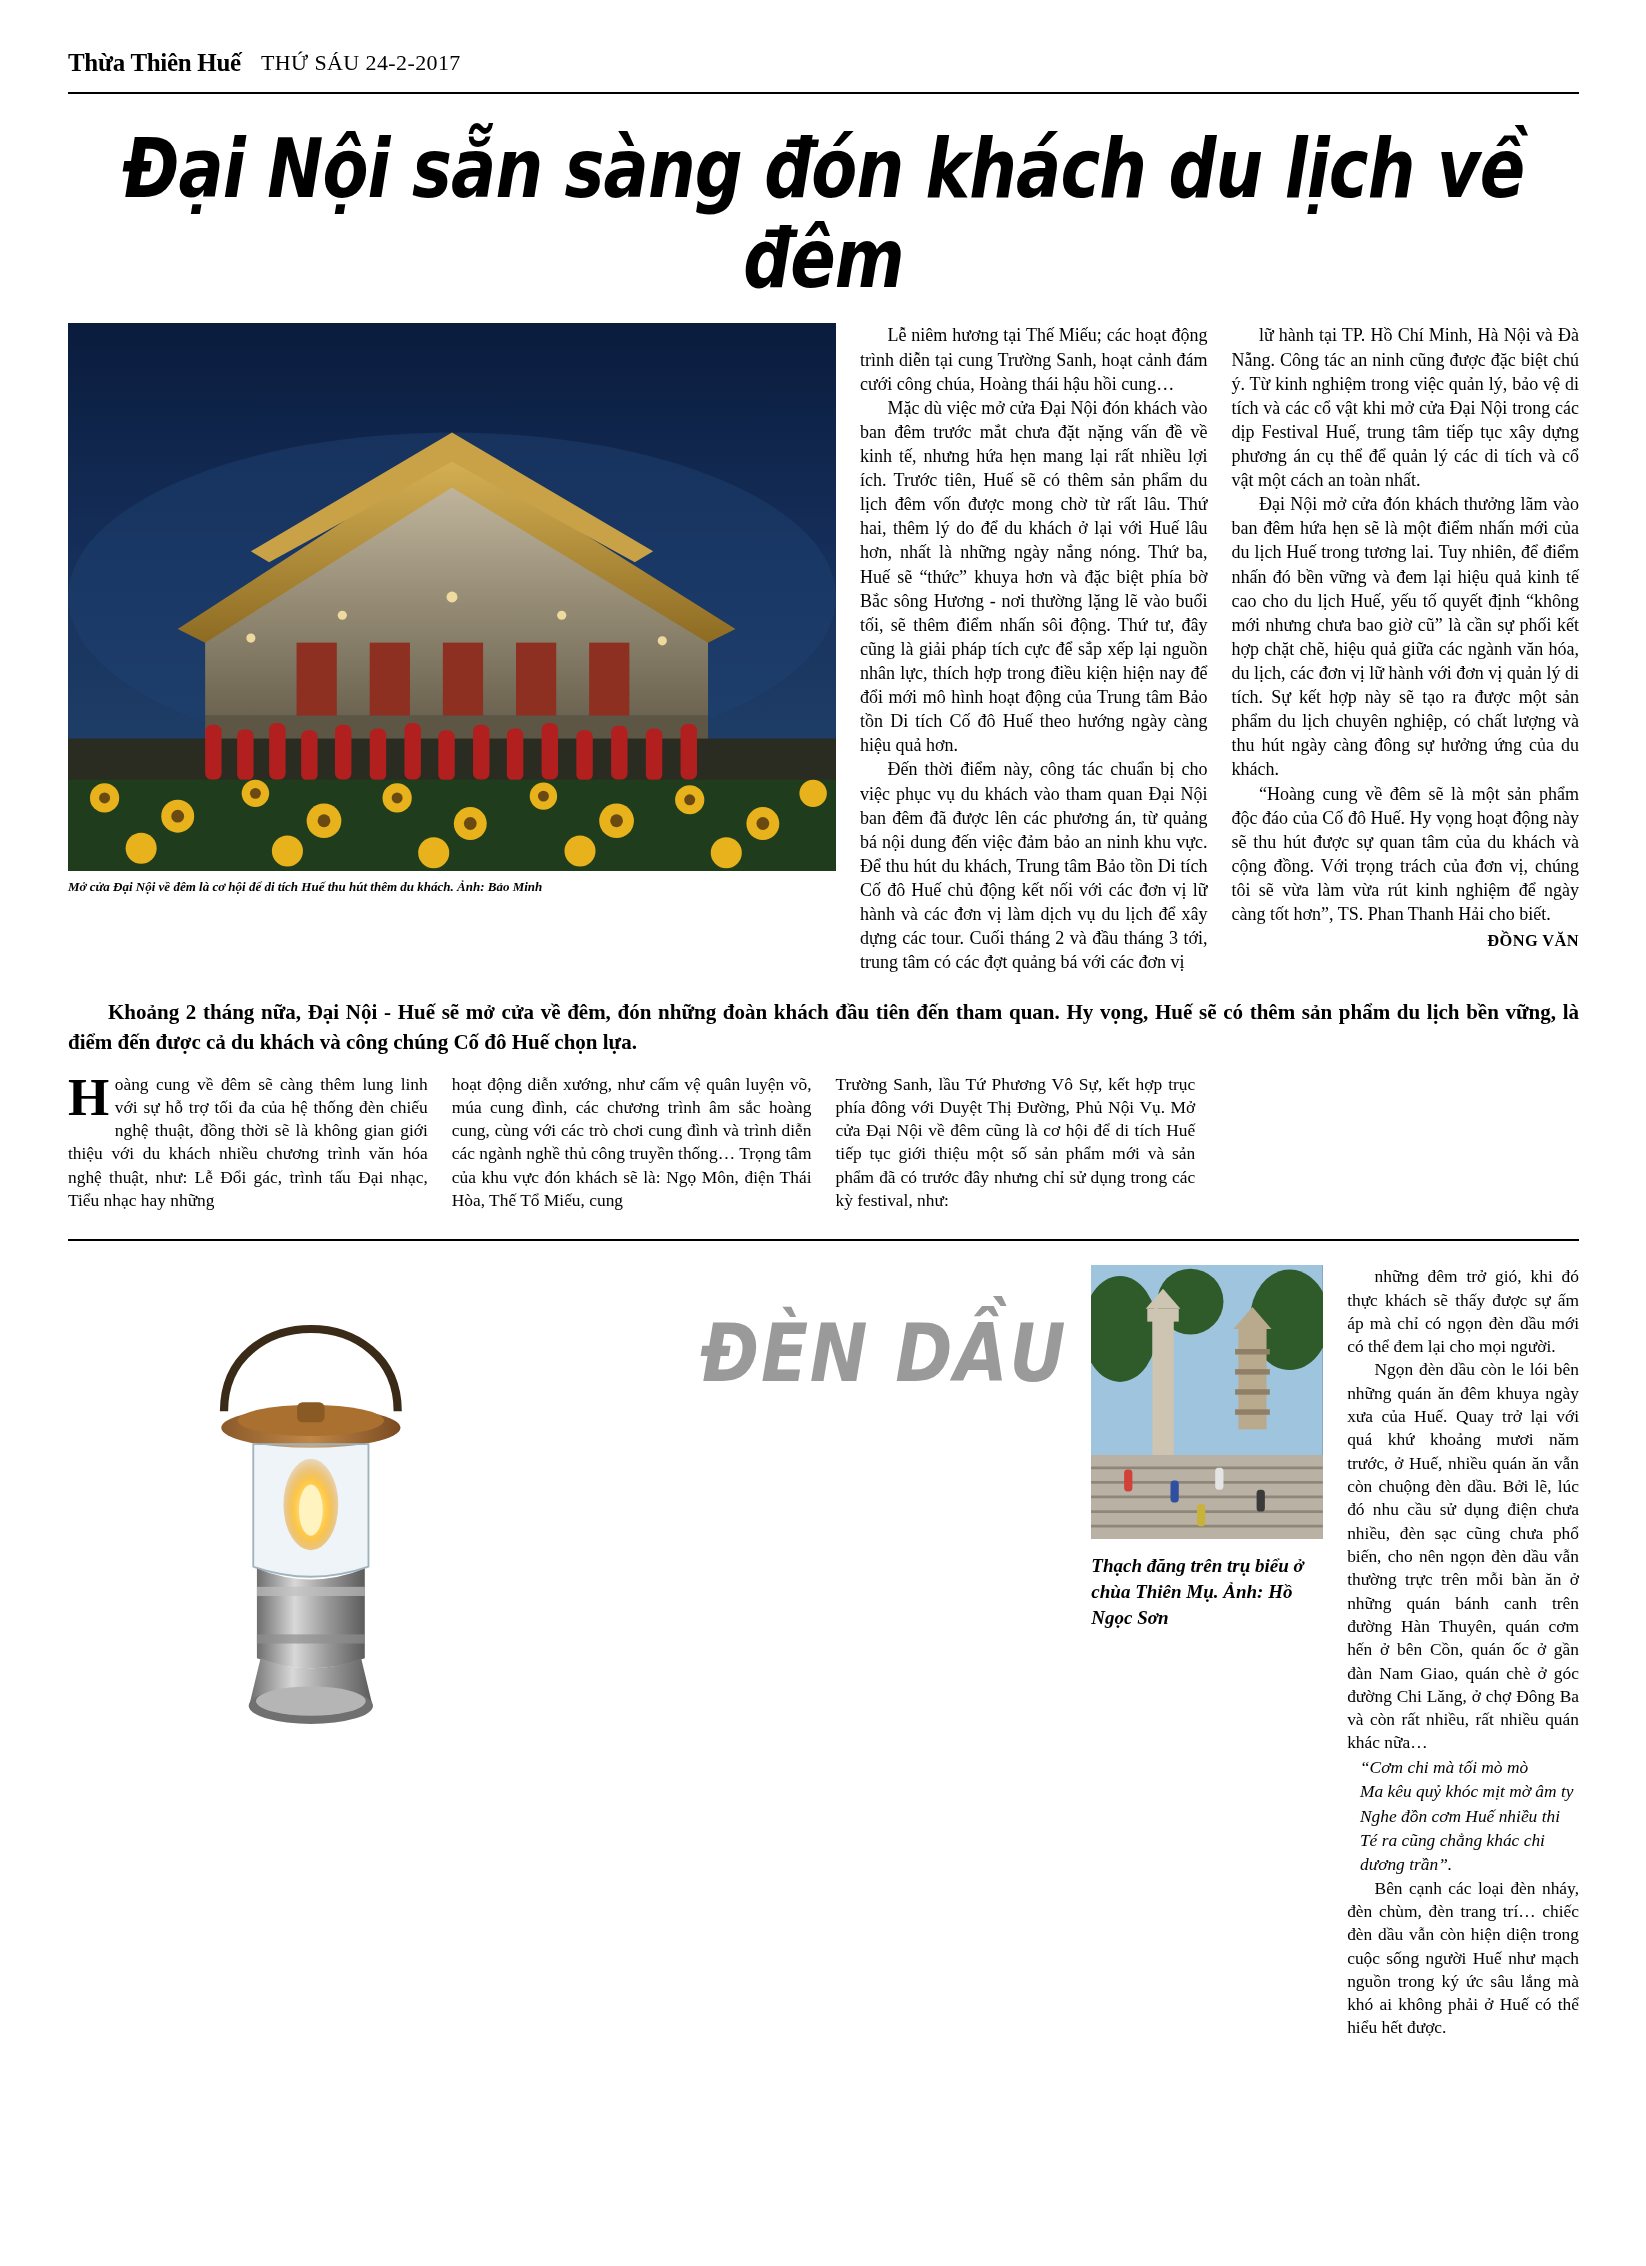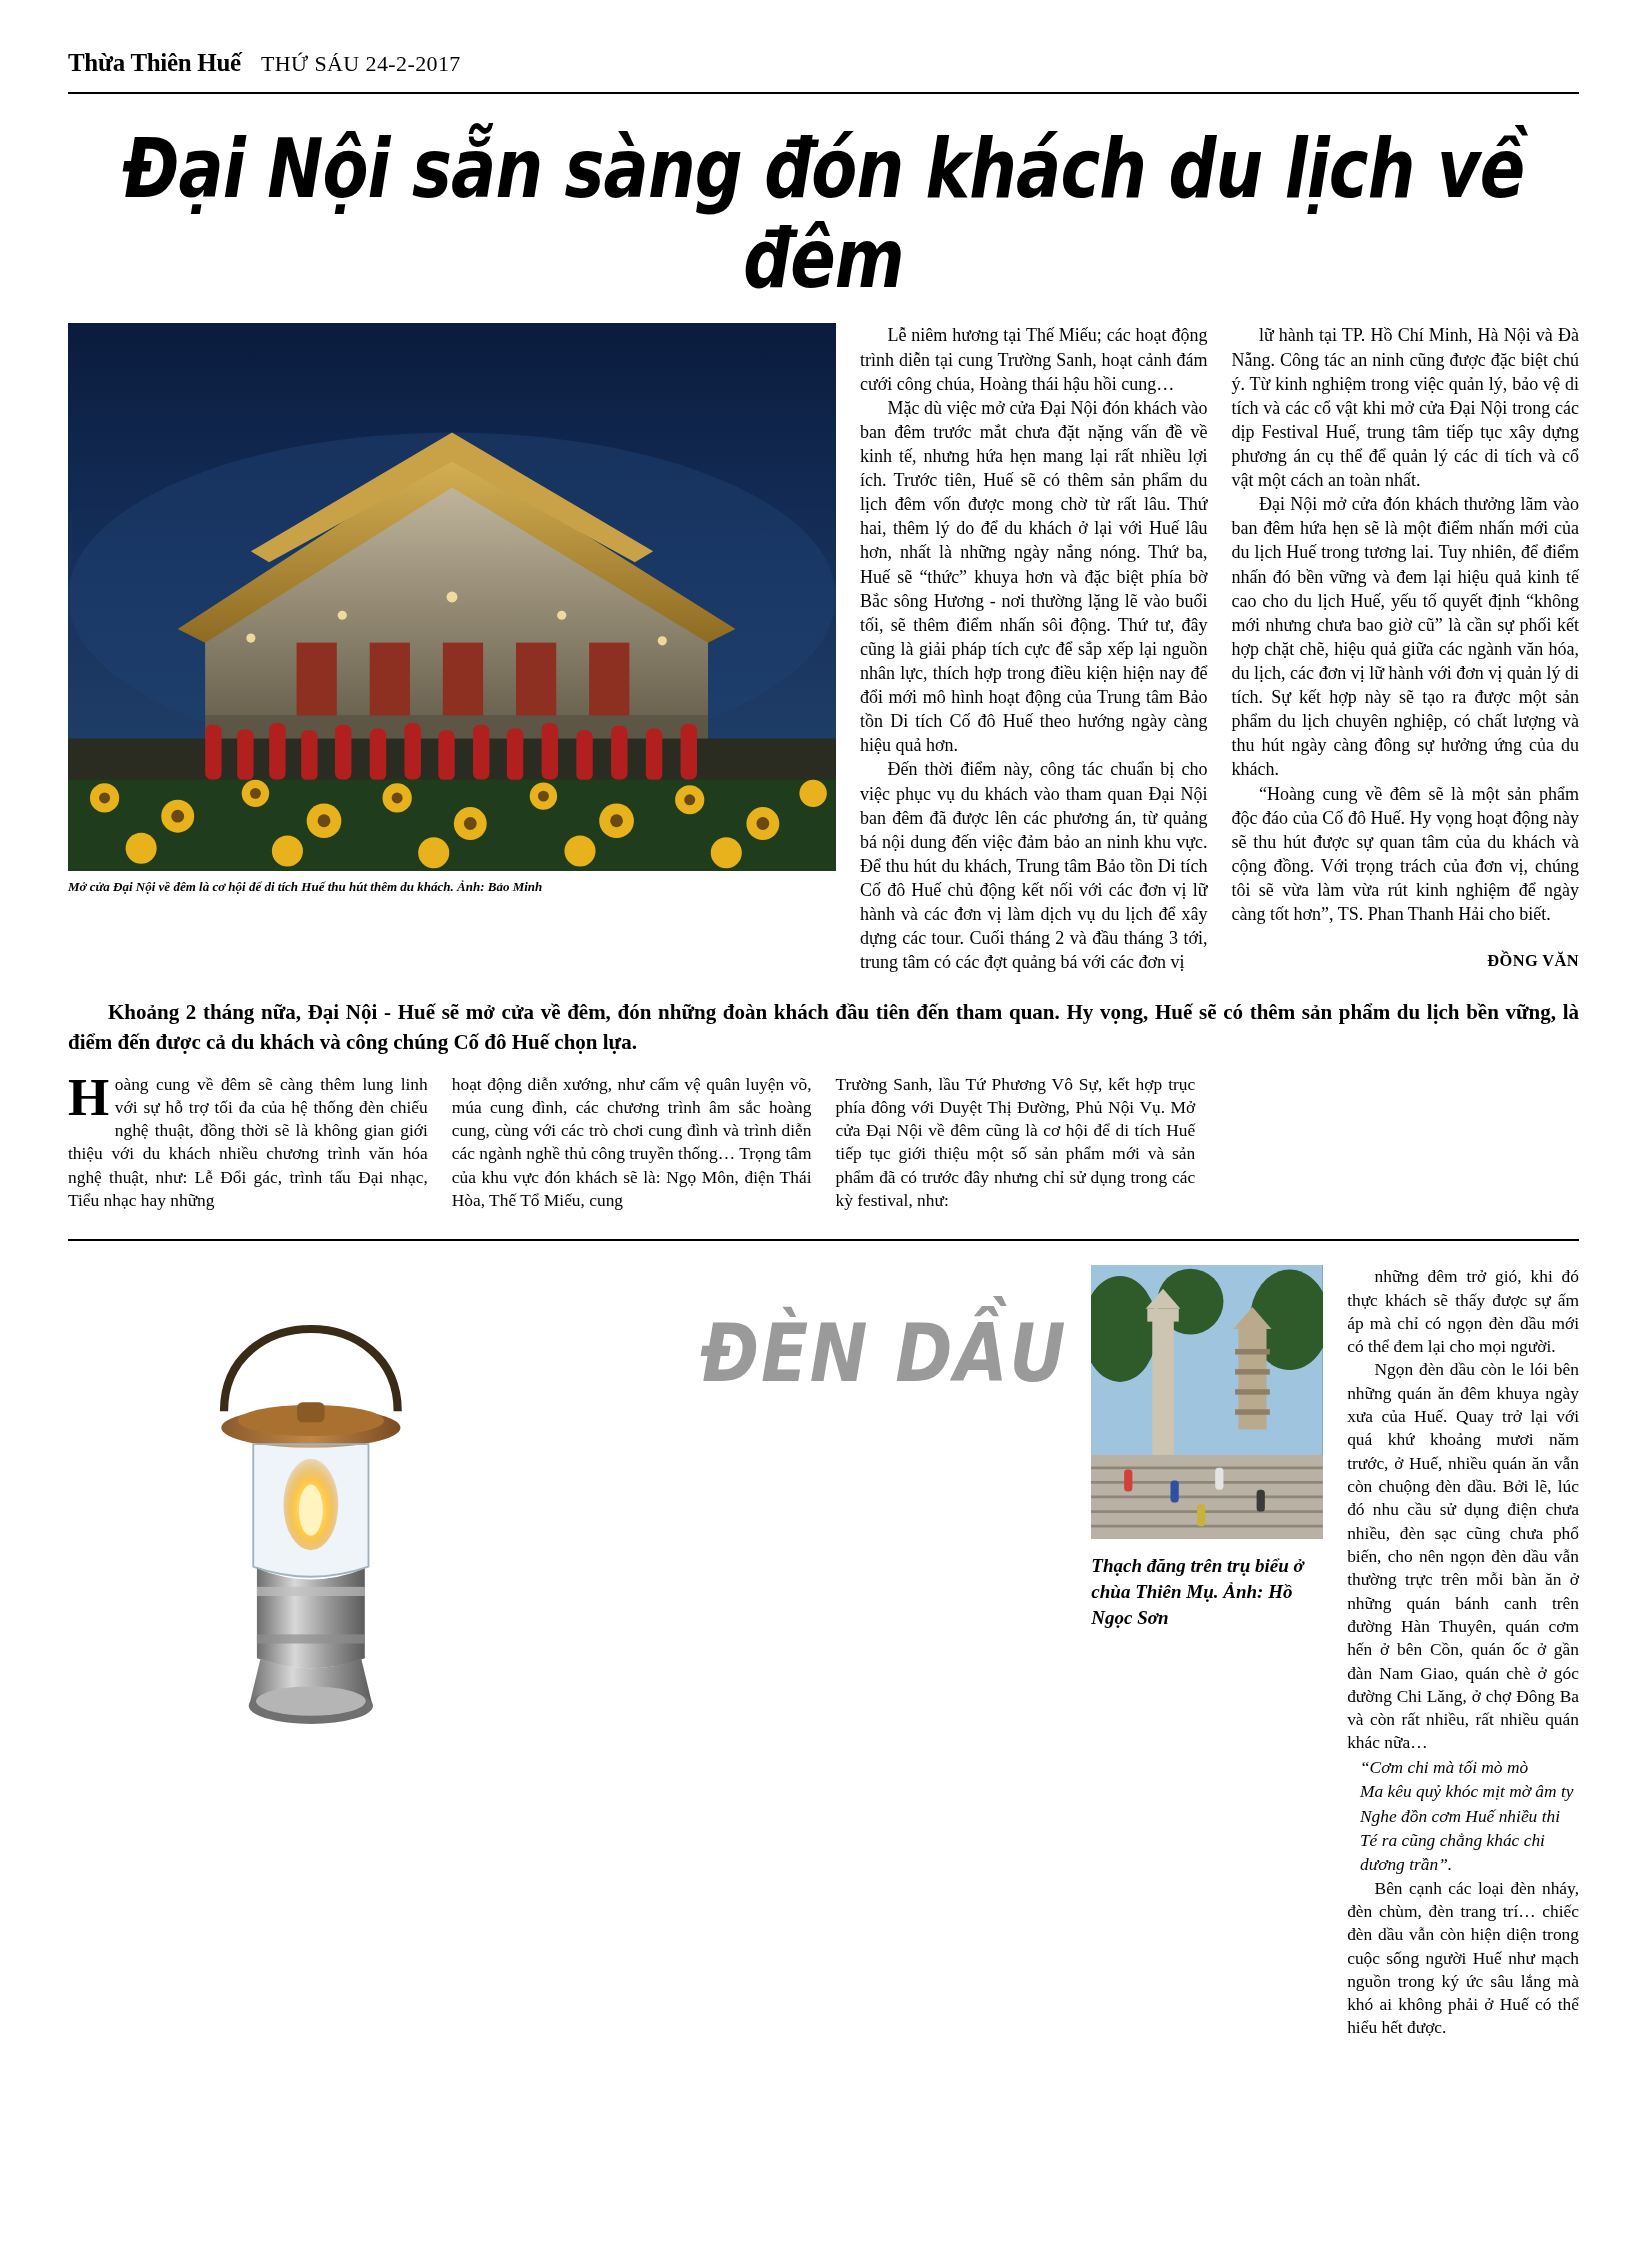--- a/index.html
+++ b/index.html
@@ -16,21 +16,21 @@
     min-height: 2267px;
     padding: 49px 68px 37px 68px;
   }
 
   
   .masthead {
     display: flex;
     align-items: flex-end;
     padding-bottom: 9.1px;
   }
-  .mast-left { display:flex; align-items: flex-end; gap: 20px; }
+  .mast-left { display:flex; align-items: center; gap: 20px; }
   .paper-name {
     font-family: "Liberation Serif", serif;
     font-weight: bold;
     font-size: 25px;
     letter-spacing: -0.3px;
   }
   .issue-date {
     font-family: "Liberation Serif", serif;
     font-size: 22px;
     letter-spacing: 0.4px;
@@ -136,21 +136,21 @@
     font-weight: bold;
     font-size: 53px;
     line-height: 0.82;
     padding: 3.7px 5.5px 0 0;
   }
   .byline {
     text-align: right;
     font-family: "Liberation Serif", serif;
     font-weight: bold;
     font-size: 16.4px;
-    margin-top: 24px;
+    margin-top: 4px;
     letter-spacing: 0.4px;
   }
 
   .divider {
     height: 1.8px;
     background: #000;
     margin: 27.4px 0 24px 0;
   }
 
   

